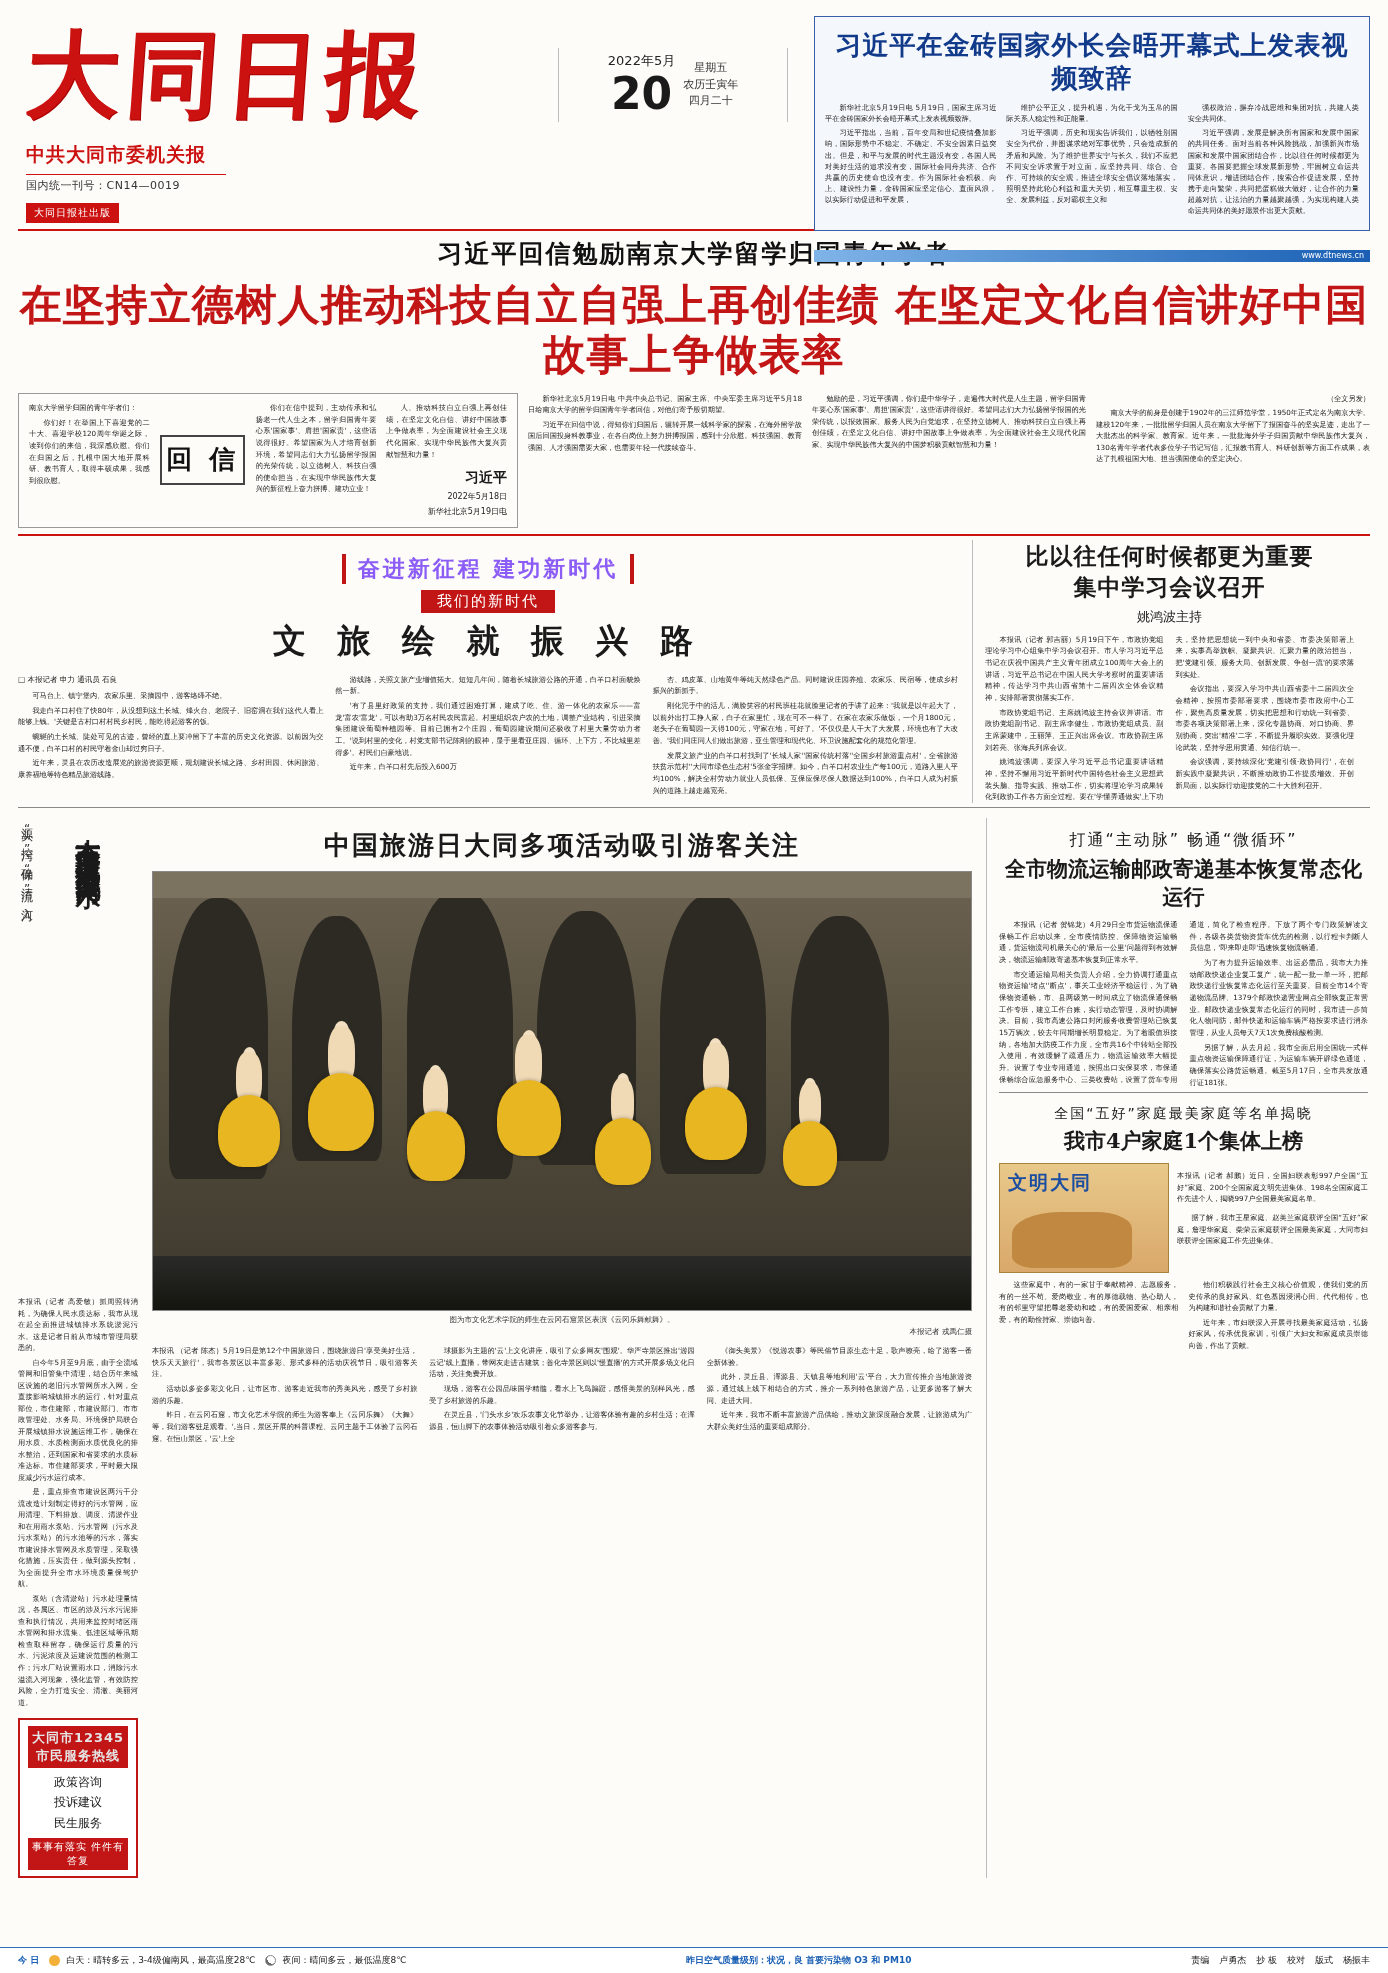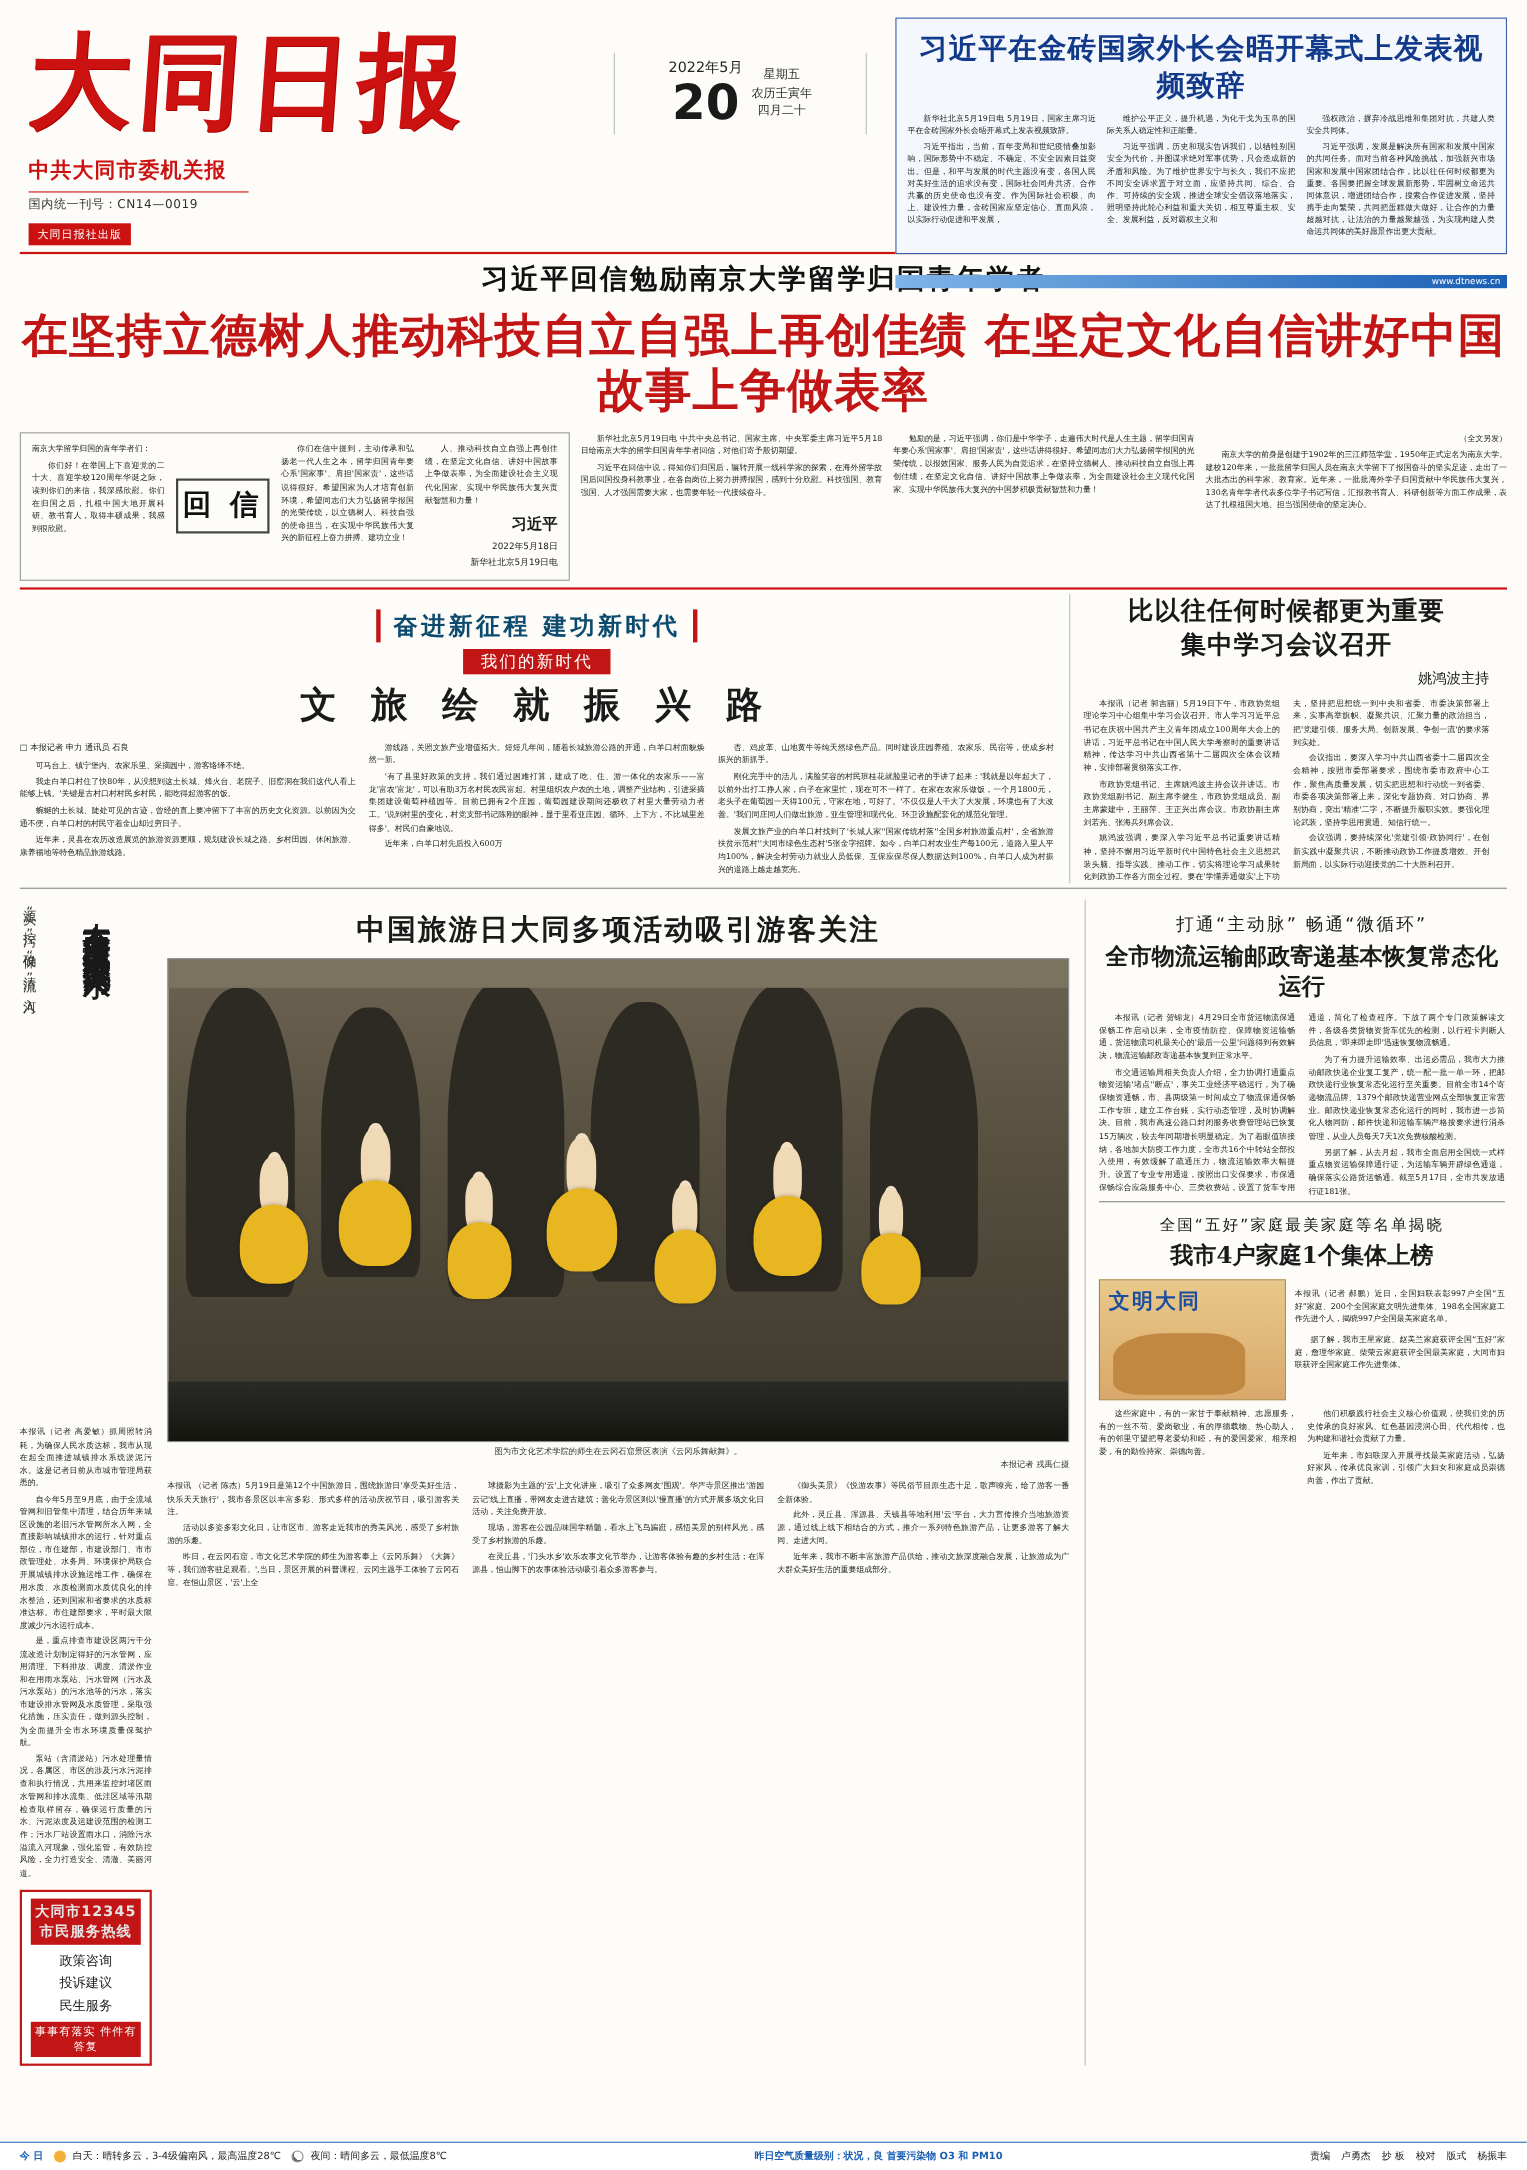--- a/index.html
+++ b/index.html
@@ -117,21 +117,21 @@
   }
   .letter-sign { font-size:14px; font-weight:bold; text-align:right; margin-top:6px; }
   .letter-date { font-size:8px; text-align:right; margin-top:2px; }
   .news-col { flex:1; font-size:7.2px; line-height:1.6; text-align:justify; }
   .news-col p { margin:0 0 3px; text-indent:2em; }
   .cols3 { display:flex; gap:10px; flex:1; }
 
   
   .section-bar { text-align:center; margin:14px 0 6px; }
   .section-bar .t1 {
-    display:inline-block; color:#0c4a6e; font-size:22px; font-weight:bold;
+    display:inline-block; color:#8b5cf6; font-size:22px; font-weight:bold;
     letter-spacing:3px; border-left:4px solid #c21515; border-right:4px solid #c21515;
     padding:0 12px;
     font-family:"DejaVu Serif","Liberation Serif",serif;
   }
   .section-bar .t2 {
     display:inline-block; background:#c21515; color:#fff; font-size:15px;
     padding:2px 16px; margin-top:6px; letter-spacing:2px;
   }
 
   
@@ -144,21 +144,21 @@
   }
   .body-cols { display:flex; gap:12px; }
   .body-cols .c { flex:1; font-size:7.2px; line-height:1.62; text-align:justify; }
   .body-cols .c p { margin:0 0 3px; text-indent:2em; }
   .byline { font-size:7.5px; margin-bottom:4px; }
 
   .right-title {
     text-align:center; font-size:23px; font-weight:bold; line-height:1.35;
     font-family:"DejaVu Serif","Liberation Serif",serif; letter-spacing:1px;
   }
-  .right-sub { text-align:right; font-size:13px; margin:6px 0 8px; }
+  .right-sub { text-align:center; font-size:13px; margin:6px 0 8px; }
   .right-body { font-size:7.2px; line-height:1.62; text-align:justify; column-count:2; column-gap:12px; }
   .right-body p { margin:0 0 3px; text-indent:2em; }
 
   .kicker2 { text-align:center; font-size:16px; letter-spacing:2px; margin-top:12px; }
   .right-title2 {
     text-align:center; font-size:21px; font-weight:bold; margin:4px 0 8px;
     font-family:"DejaVu Serif","Liberation Serif",serif;
   }
 
   

